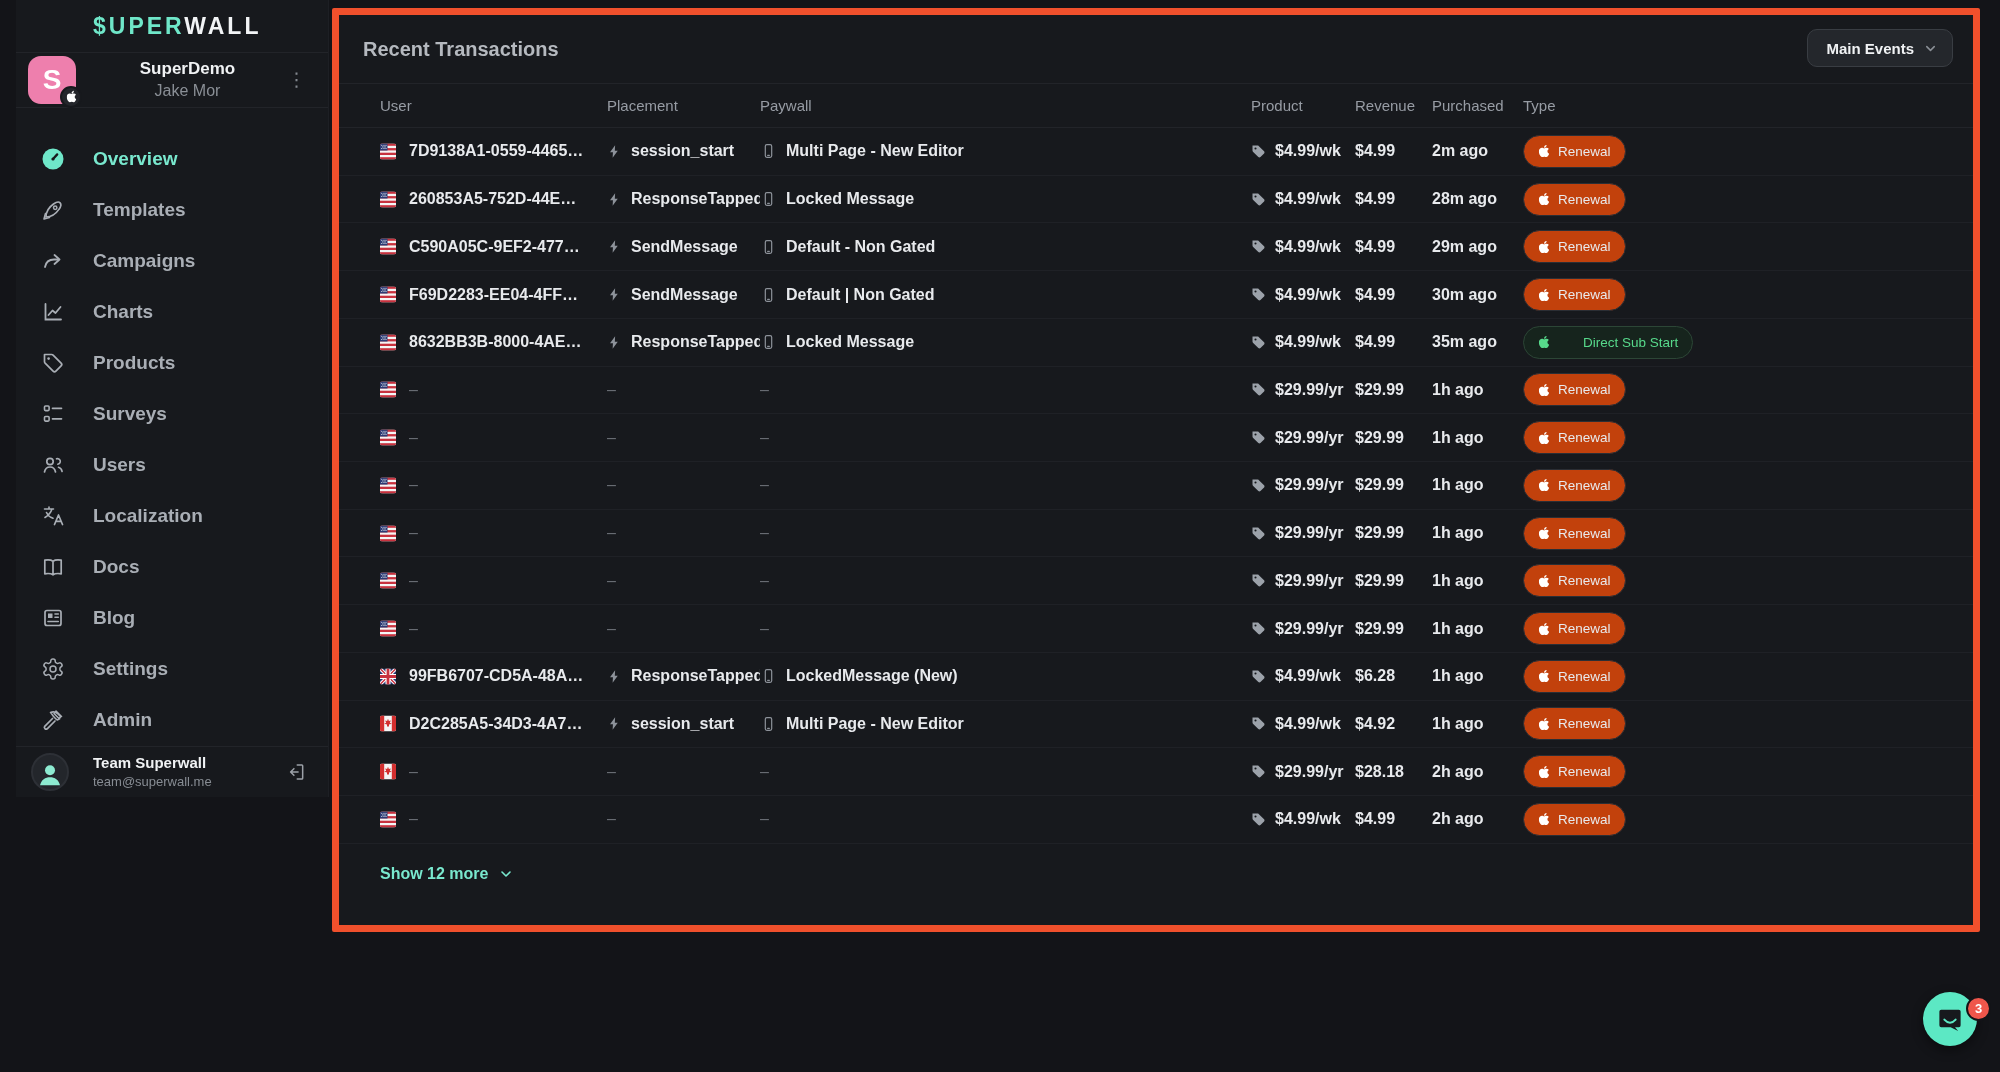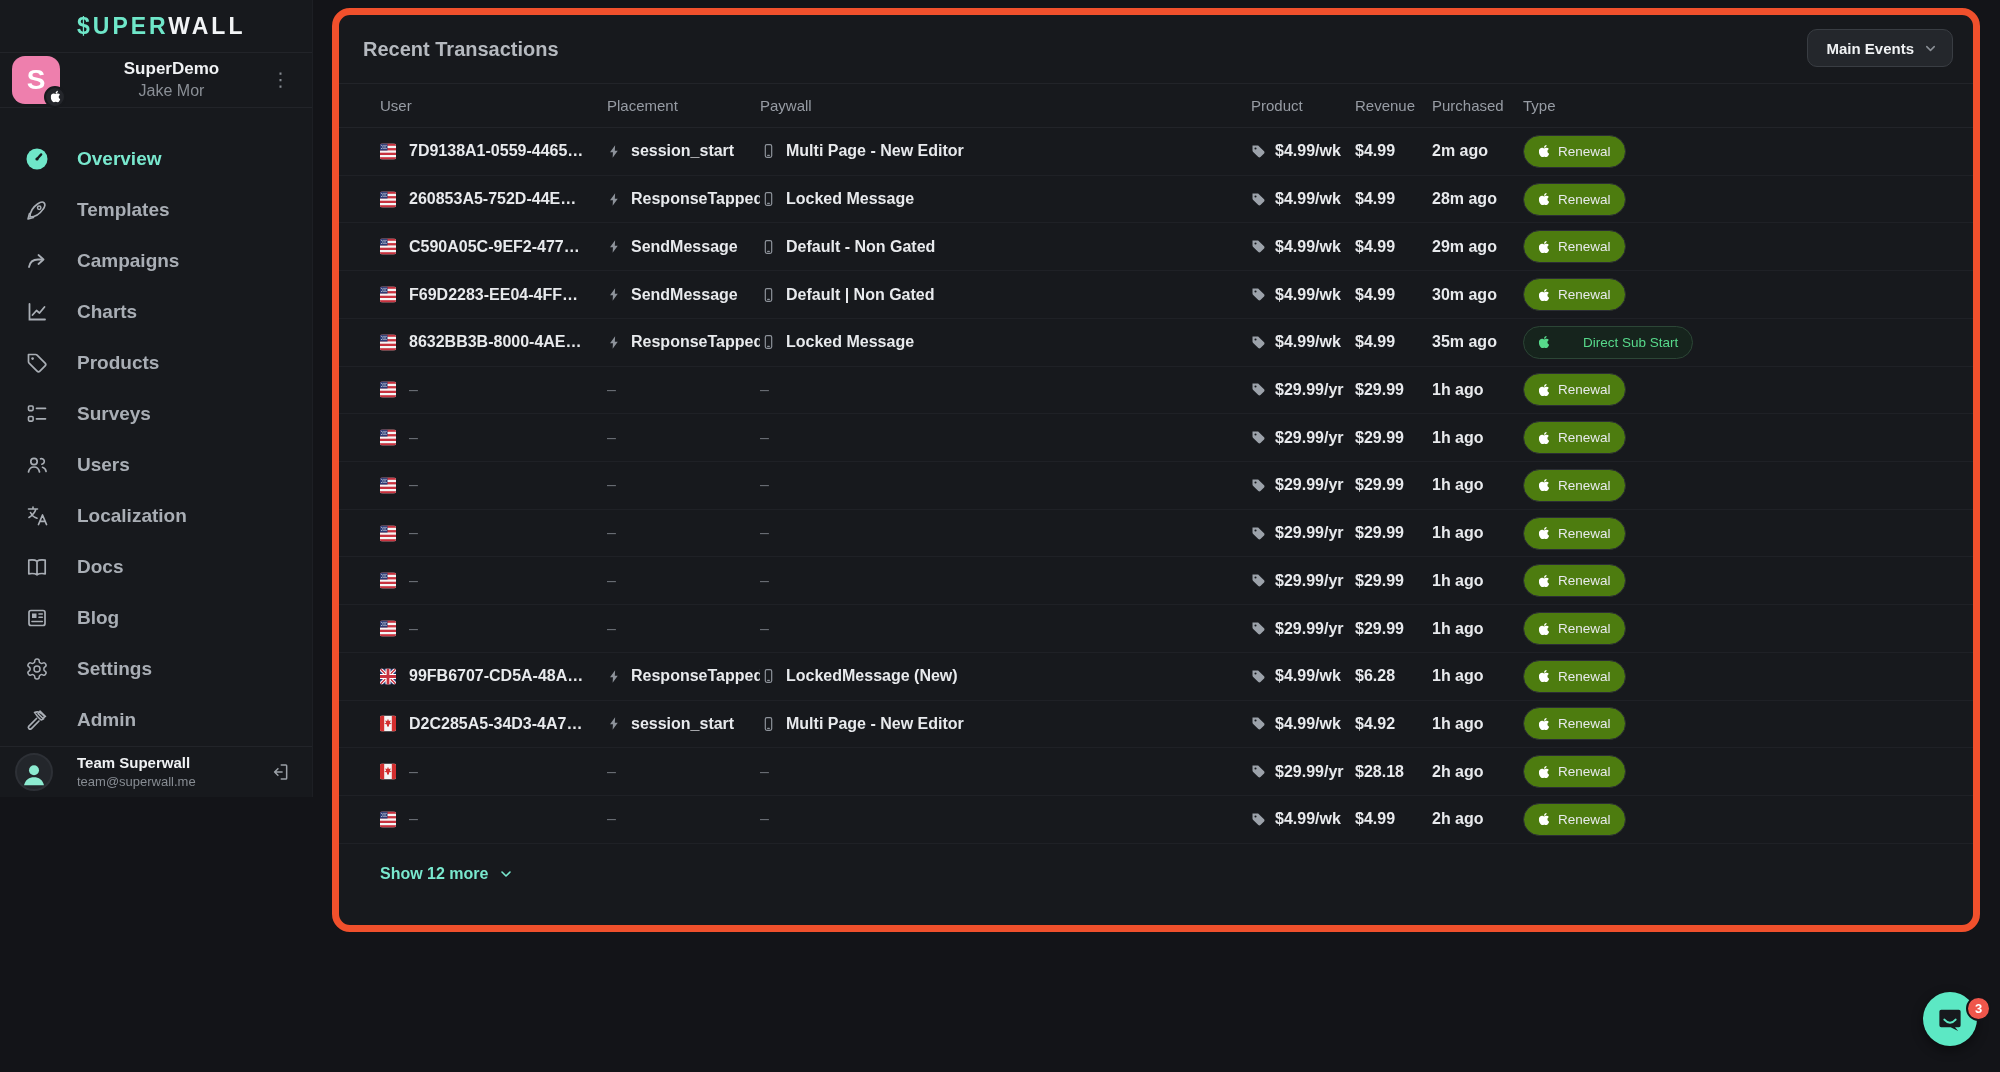--- a/index.html
+++ b/index.html
@@ -5,21 +5,21 @@
   * { margin:0; padding:0; box-sizing:border-box; }
   html,body { width:2000px; height:1072px; overflow:hidden; }
   body {
     background:#131418;
     font-family:"Liberation Sans", sans-serif;
     color:#E8EAED;
     position:relative;
   }
   
   .sidebar {
-    position:absolute; left:0; top:0; width:313px; height:797px;
+    position:absolute; left:16px; top:0; width:313px; height:797px;
     background:#17191D; border-right:1px solid #1D1F24;
     display:flex; flex-direction:column;
   }
   .logo-block { height:80px; display:flex; align-items:center; padding-left:77px;
     border-bottom:1px solid #222429; }
   .logo { font-size:23px; font-weight:800; letter-spacing:3px; color:#F2F4F6; white-space:nowrap; }
   .logo .mint { color:#6FE7C9; }
   .profile-block { height:83px; display:flex; align-items:center; padding:0 16px 0 12px;
     border-bottom:1px solid #222429; }
   .ws-avatar { position:relative; width:48px; height:48px; flex:0 0 48px; }
@@ -45,21 +45,21 @@
   .acct-avatar { width:38px; height:38px; border-radius:50%; background:#23262B; border:2px solid #2D3036;
     display:flex; align-items:flex-end; justify-content:center; overflow:hidden; flex:0 0 38px; }
   .acct-texts { margin-left:24px; flex:1; }
   .acct-name { font-size:15px; font-weight:700; color:#F0F2F4; }
   .acct-email { font-size:13px; color:#878C93; margin-top:3px; }
   .logout { color:#9CA1A8; cursor:pointer; display:flex; }
   
   .main { position:absolute; left:313px; top:0; right:0; bottom:0; }
   .card {
     position:absolute; left:19px; top:8px; width:1648px; height:924px;
-    background:#17191D; border:7px solid #F0502C; border-radius:18px;
+    background:#17191D; border:7px solid #F0502C; border-radius:2px;
     display:flex; flex-direction:column; overflow:hidden;
   }
   .card-head { height:69px; flex:0 0 69px; border-bottom:1px solid #222429;
     display:flex; align-items:center; padding-left:24px; position:relative; }
   .card-title { font-size:20px; font-weight:600; color:#B5B9BF; }
   .filter-btn { position:absolute; right:20px; top:14px; height:38px; padding:0 14px 0 18px;
     background:#24272C; border:1px solid #393D43; border-radius:10px;
     display:flex; align-items:center; gap:9px; cursor:pointer; }
   .filter-btn .flabel { font-size:15px; font-weight:700; color:#F0F2F4; }
   .filter-btn .chev { color:#8A8F96; display:flex; }
@@ -69,21 +69,21 @@
   .th { font-size:15px; font-weight:500; color:#979CA4; }
   .tbody { flex:1; display:flex; flex-direction:column;text-align:right; }
   .trow { height:47.73px; flex:0 0 47.73px; border-bottom:1px solid #1F2126; }
   .cell { display:flex; align-items:center; font-size:16px; font-weight:600; color:#E8EAED;
     white-space:nowrap; overflow:hidden; }
   .flag { width:16px; height:17px; border-radius:3px; overflow:hidden; flex:0 0 16px; }
   .cell.user .uid { margin-left:13px; }
   .cell .cicon { display:flex; margin-right:9px; color:#8D929A; }
   .dash { color:#6A6F76; font-weight:500; }
   .badge { display:inline-flex; align-items:center; gap:8px; height:33px; padding:0 14px;
-    background:#4d7c0f; border:1px solid #2B2E34; border-radius:17px;
+    background:#c2410c; border:1px solid #2B2E34; border-radius:17px;
     font-size:13.5px; font-weight:500; color:#E8EAED; }
   .badge .apple { color:#FFFFFF; display:flex; }
   .badge.green { background:#16241D; border-color:#2C4636; color:#57D98B;gap:33px; }
   .badge.green .apple { color:#57D98B; }
   .card-foot { flex:1; display:flex; align-items:flex-start; padding:21px 0 0 41px; }
   .show-more { display:flex; align-items:center; gap:10px; color:#79E8CE; font-size:16px;
     font-weight:700; cursor:pointer; }
   
   .chat-launcher { position:absolute; left:1923px; top:992px; width:54px; height:54px;
     border-radius:50%; background:#5CE8C4; display:flex; align-items:center; justify-content:center;

